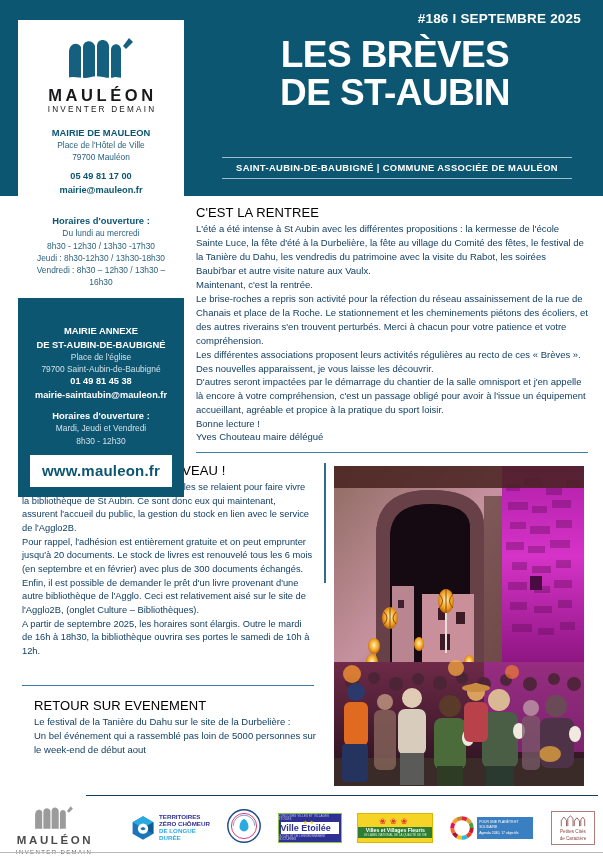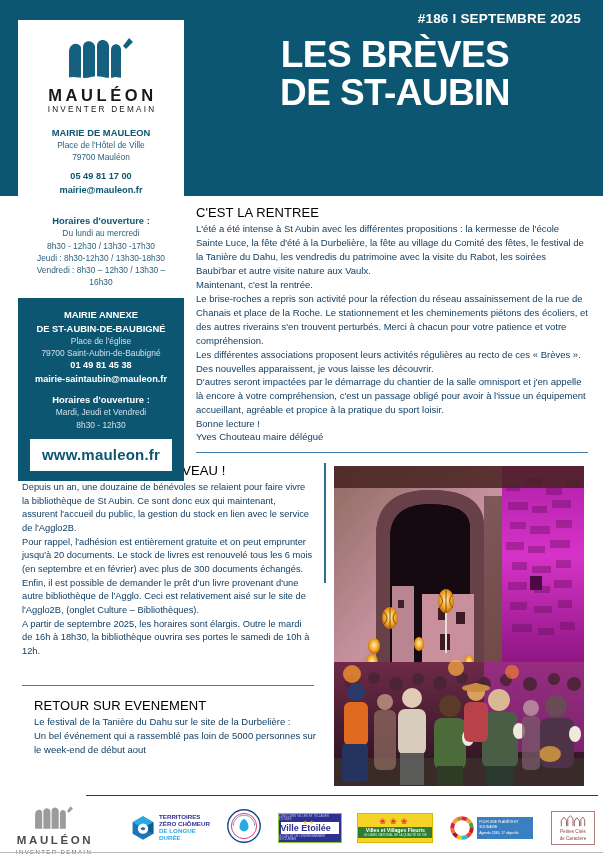--- a/index.html
+++ b/index.html
@@ -125,21 +125,21 @@
     color: #0d5671;
     line-height: 1.45;
   }
   .sb-gap { height: 7px; }
 
   .card-teal {
     background: #0d5671;
     padding: 10px 6px 10px 6px;
     text-align: center;
   }
-  .card-teal .sb-title { color: #ffffff; margin-top: 0; }
+  .card-teal .sb-title { color: #ffffff; margin-top: 16px; }
   .card-teal .sb-line { color: #cfe0e8; }
   .card-teal .sb-strong { color: #ffffff; }
 
   .card-url {
     background: #ffffff;
     margin: 8px 6px 0 6px;
     padding: 7px 0 7px 0;
     text-align: center;
   }
   .url-text {
@@ -344,20 +344,23 @@
 <body>
 
 <div class="header">
   <div class="issue-line">#186 I SEPTEMBRE 2025</div>
 
   <div class="masthead">
     <div class="masthead-l1">LES BRÈVES</div>
     <div class="masthead-l2">DE ST-AUBIN</div>
   </div>
 
+  <div class="subtitle-wrap">
+    <div class="subtitle">SAINT-AUBIN-DE-BAUBIGNÉ | COMMUNE ASSOCIÉE DE MAULÉON</div>
+  </div>
 </div>
 
 <div class="sidebar">
 
   <div class="card-white">
 
     <div class="logo-block">
       <svg class="logo-mark" width="80" height="48" viewBox="0 0 80 48">
         <path d="M8 44 L8 18 C8 10 16 7 20 13 L20 44 Z" fill="#16607f"></path>
         <path d="M22 44 L22 13 C22 6 32 5 34 12 L34 44 Z" fill="#16607f"></path>

